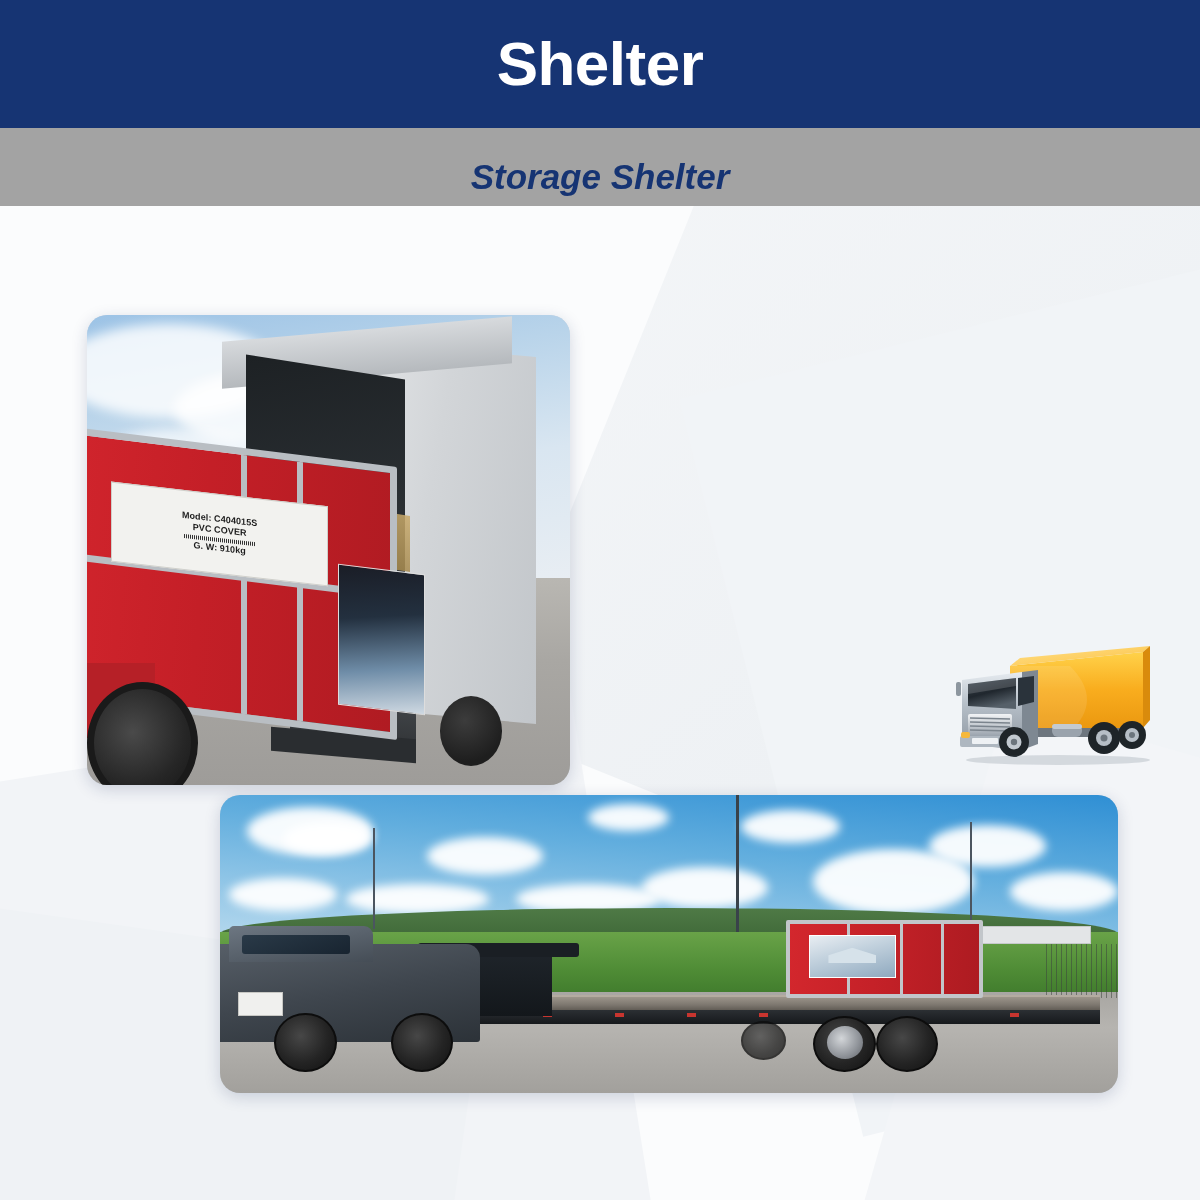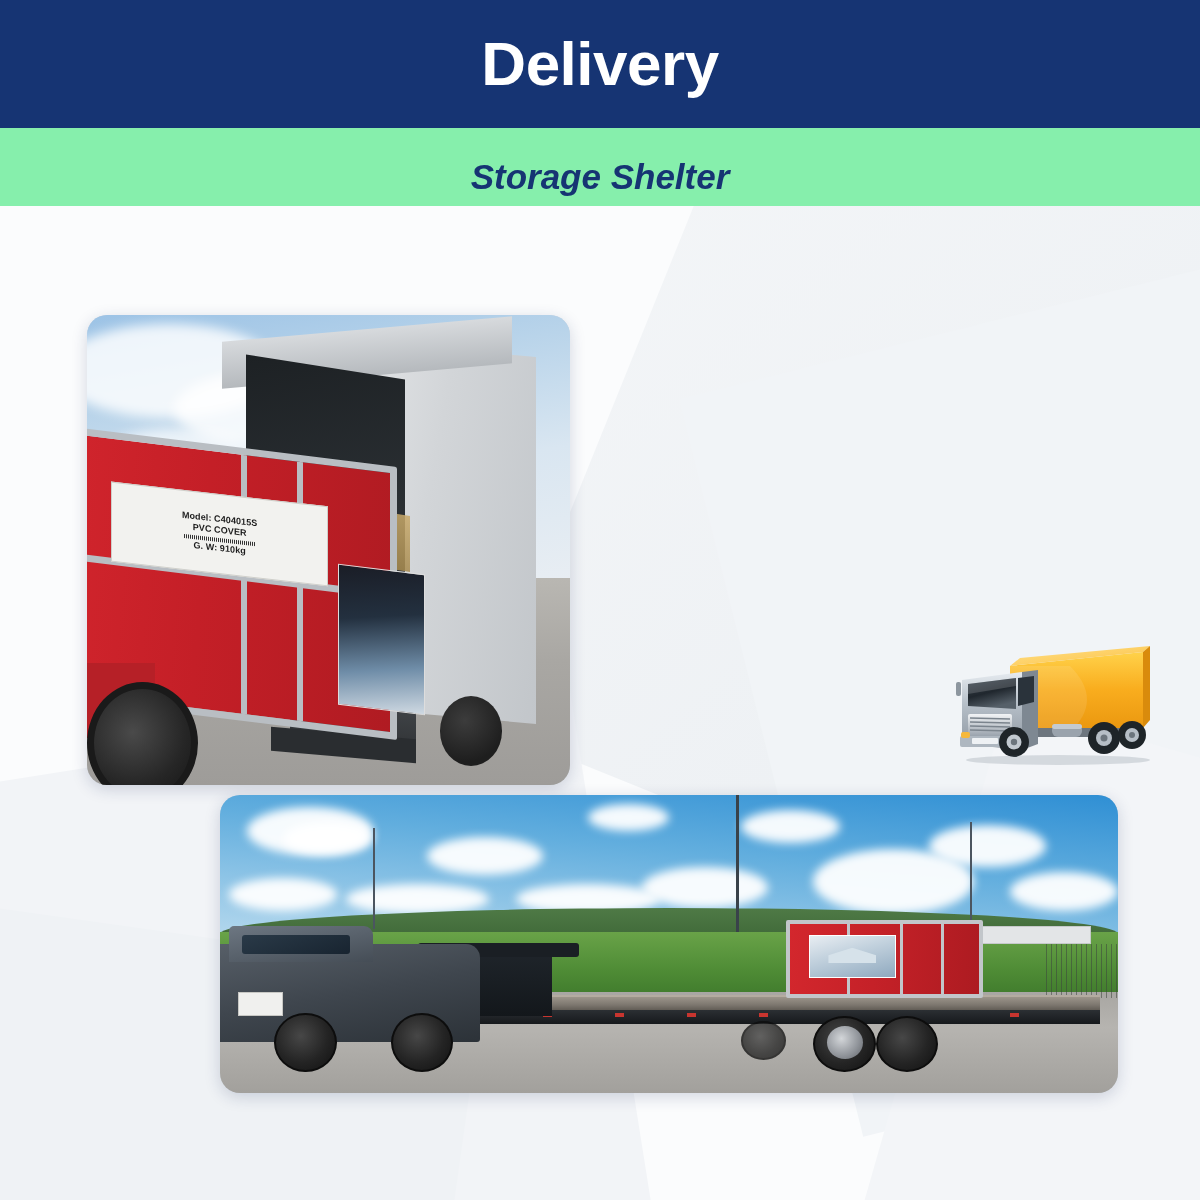--- a/index.html
+++ b/index.html
@@ -35,21 +35,21 @@
     font-size: 62px;
     font-weight: bold;
     letter-spacing: -0.5px;
     line-height: 1;
   }
 
   .band-sub {
     position: absolute;
     left: 0; top: 128px;
     width: 1200px; height: 97px;
-    background: #86efac;
+    background: #a3a3a3;
     display: flex;
     align-items: center;
     justify-content: center;
   }
   .band-sub h2 {
     color: #163473;
     font-size: 35px;
     font-weight: bold;
     font-style: italic;
     line-height: 1;
@@ -356,21 +356,21 @@
     width: 210px; height: 132px;
     z-index: 7;
   }
 </style>
 </head>
 <body>
 
 <div id="page">
 
   <div class="band-title">
-    <h1>Delivery</h1>
+    <h1>Shelter</h1>
   </div>
 
   <div class="band-sub">
     <h2>Storage Shelter</h2>
   </div>
 
   <div class="bg-canvas">
     <div class="bg-shape s1"></div>
     <div class="bg-shape s2"></div>
     <div class="bg-shape s3"></div>

